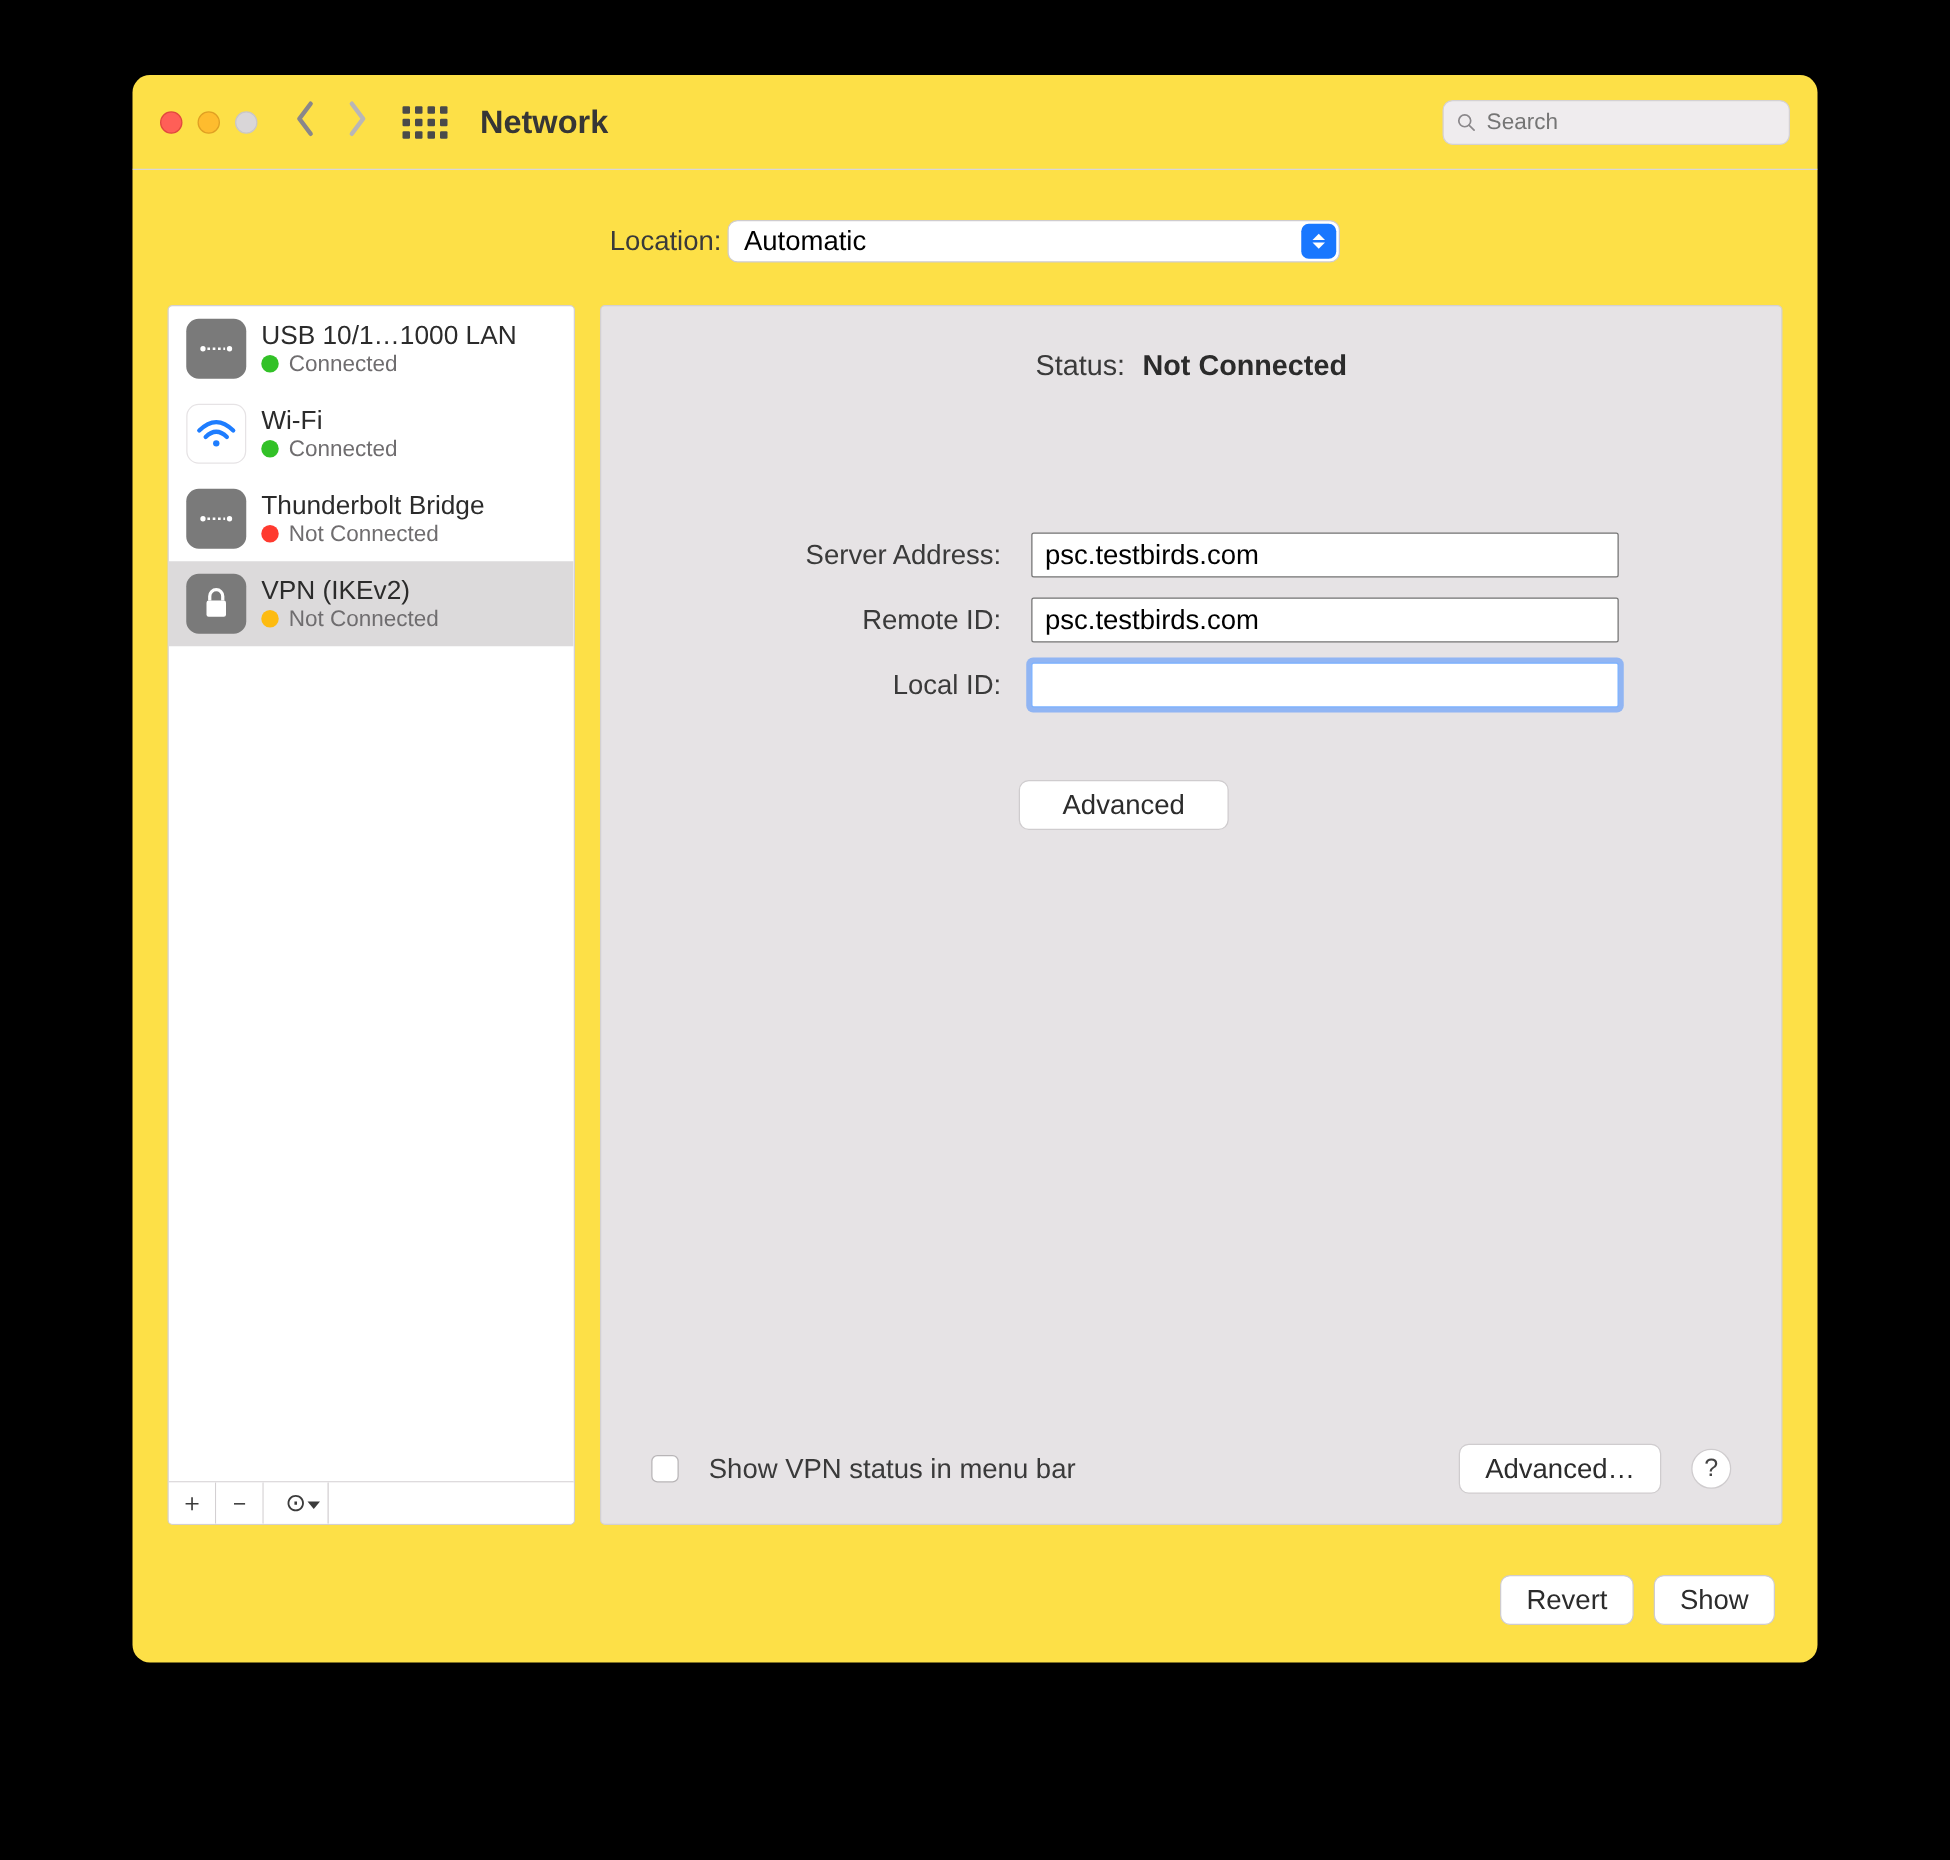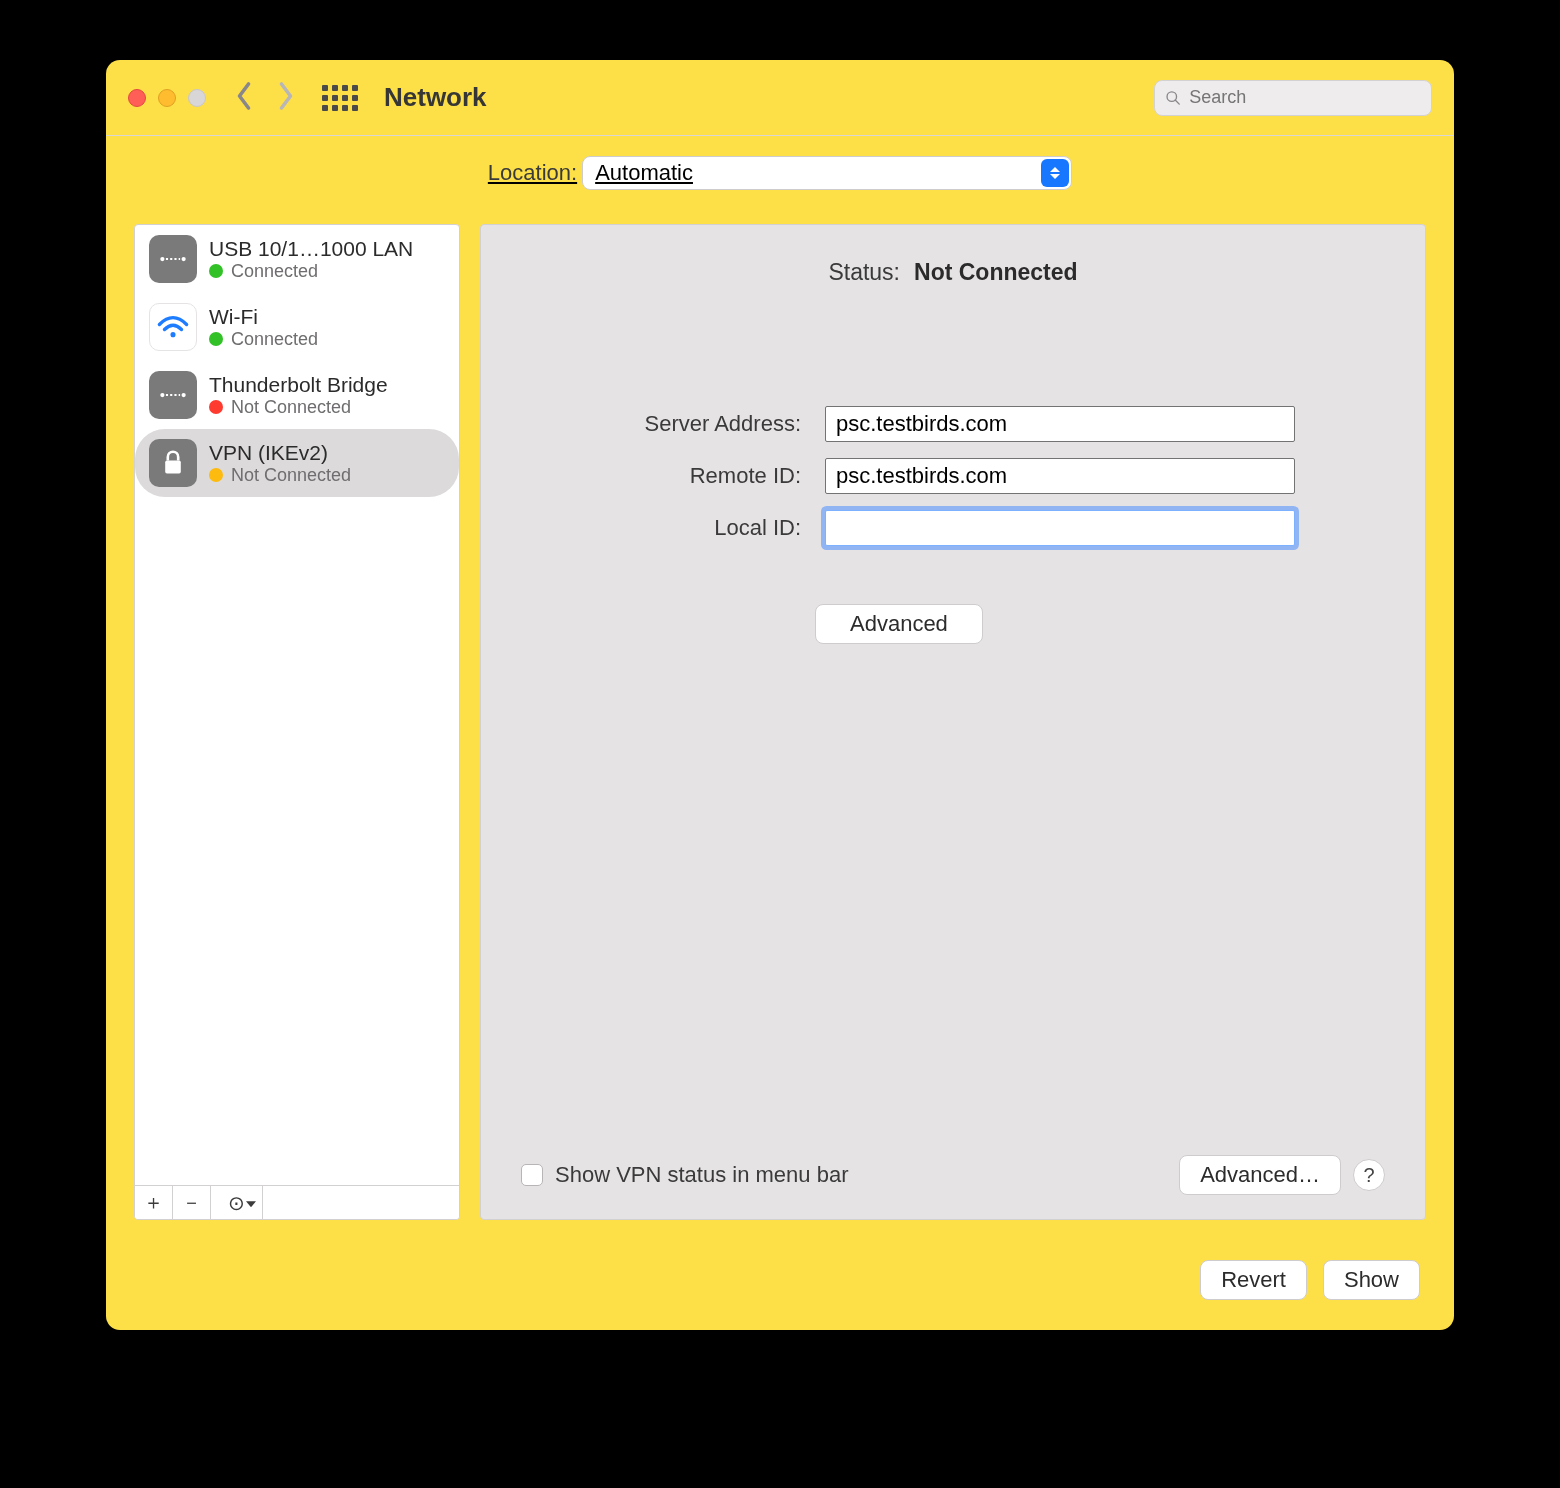--- a/index.html
+++ b/index.html
@@ -40,38 +40,38 @@
   .nav-arrows svg{ width:20px; height:30px; }
   .grid-icon { display:grid; grid-template-columns:repeat(4,6px); grid-template-rows:repeat(3,6px); gap:4px; margin-right:26px;}
   .grid-icon span{ background:#4a4a4a; width:6px; height:6px; border-radius:1px;}
   .window-title { font-size:26px; font-weight:600; color:#363636; }
   .search-box { margin-left:auto; display:flex; align-items:center; width:278px; height:36px;
                 border:1px solid #d4d1d3; border-radius:8px; padding:0 10px; background:#efecee;}
   .search-box svg{ width:18px; height:18px; margin-right:8px; stroke:#8a878a; fill:none;}
   .search-box input{ border:none; background:transparent; outline:none; font-size:18px; color:#555; width:100%; }
 
   
-  .location-row{ display:flex; align-items:center; justify-content:center; gap:5px; margin:20px 0 34px;text-decoration:underline;}
+  .location-row{ display:flex; align-items:center; justify-content:center; gap:5px; margin:40px 0 34px;}
   .location-row label{ font-size:22px; color:#3a3a3a;}
   .location-select{ position:relative; width:490px; height:34px; background:#fff; border:1px solid #cfccce;
                     border-radius:8px; display:flex; align-items:center; padding:0 12px; font-size:22px;text-align:right;}
   .location-caret{ position:absolute; right:2px; top:2px; bottom:2px; width:28px;
                    background:#1877ff; border-radius:6px; display:flex; flex-direction:column;
                    align-items:center; justify-content:center; gap:2px;}
   .location-caret::before,.location-caret::after{ content:""; width:0;height:0;border-left:5px solid transparent;border-right:5px solid transparent;}
   .location-caret::before{ border-bottom:5px solid #fff;}
   .location-caret::after { border-top:5px solid #fff;}
 
   
   .main{ display:flex; gap:20px; padding:0 28px 20px 28px; flex:1;}
   .sidebar{ width:326px; background:#fff; border:1px solid #d3d0d2; border-radius:4px;
             display:flex; flex-direction:column; overflow:hidden;}
   .service-list{ flex:1; overflow:auto;}
   .service{ display:flex; align-items:center; gap:12px; padding:10px 14px; }
-  .service.selected{ background:#dcdadb;border-radius:30px;}
+  .service.selected{ background:#dcdadb;}
   .svc-icon{ width:48px; height:48px; border-radius:10px; display:flex; align-items:center; justify-content:center; flex-shrink:0;}
   .svc-icon.eth{ background:#7a7a7a;}
   .svc-icon.eth svg{ width:34px; height:22px;}
   .svc-icon.wifi{ background:#fff; border:1px solid #e6e3e5;}
   .svc-icon.wifi svg{ width:34px; height:26px;}
   .svc-icon.lock{ background:#7a7a7a;}
   .svc-icon.lock svg{ width:22px; height:26px;}
   .svc-text{ display:flex; flex-direction:column;}
   .svc-name{ font-size:21px; color:#2b2b2b; white-space:nowrap; overflow:hidden; text-overflow:ellipsis; max-width:230px;}
   .svc-status{ font-size:18px; color:#6f6d6f; display:flex; align-items:center; gap:8px;}
@@ -98,21 +98,21 @@
   .form{ display:flex; flex-direction:column; gap:16px;}
   .form-row{ display:flex; align-items:center; gap:24px;}
   .form-row label{ width:280px; text-align:right; font-size:22px; color:#3a3a3a;}
   .form-row input{ width:470px; height:36px; border:1px solid #737373; border-radius:2px;
                    padding:0 10px; font-size:22px; background:#fff; outline:none;}
   .form-row input.focused{ box-shadow:0 0 0 4px rgba(74,144,255,.55); border-color:#7bb1ff;}
   .btn{ background:#fff; border:1px solid #cfccce; border-radius:8px; padding:6px 20px;
         font-size:22px; color:#2c2c2c;}
   .btn-row{ display:flex; gap:14px; margin-left:294px;}
   .btn-row-col{ display:flex; flex-direction:column; gap:12px; align-items:flex-start; margin-top:42px;}
-  .detail-footer{ margin-top:auto; display:flex; align-items:center; gap:12px;}
+  .detail-footer{ margin-top:auto; display:flex; align-items:center; gap:24px;}
   .checkbox{ width:22px; height:22px; border:1px solid #b8b5b7; border-radius:5px; background:#fff;}
   .detail-footer .chk-label{ font-size:22px; color:#3a3a3a; flex:1;}
   .help-btn{ width:32px; height:32px; border-radius:50%; border:1px solid #cfccce; background:#fff;
              font-size:20px; color:#444;}
 
   .window-footer{ display:flex; justify-content:flex-end; gap:16px; padding:20px 34px 30px;}
 </style>
 </head>
 <body>
 

